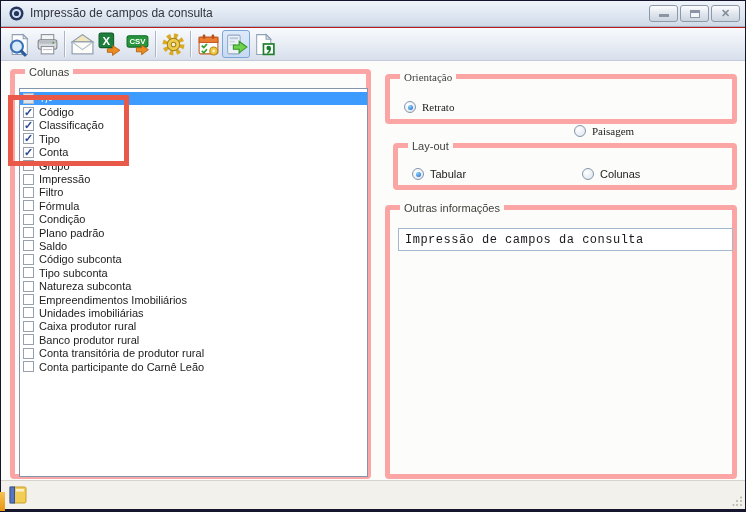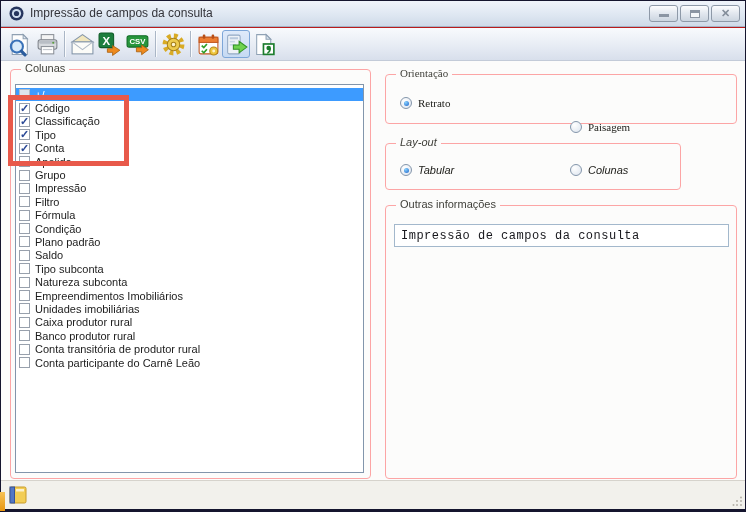--- a/index.html
+++ b/index.html
@@ -23,21 +23,21 @@
   
   .toolbar{position:absolute;left:0;top:27px;right:0;height:33px;
     background:linear-gradient(#f8fafd,#e7ecf4 55%,#d8dfec);border-bottom:1px solid #c3cbd8;
     display:flex;align-items:center;padding-left:4px;}
   .tbtn{width:28px;height:28px;border:1px solid transparent;border-radius:3px;
     display:flex;align-items:center;justify-content:center;background:transparent;padding:0;}
   .tbtn.active{background:linear-gradient(#dfeafa,#c6daf3);border-color:#7fa8d9;border:1px solid #7da6d8;}
   .tsep{width:1px;height:26px;background:#aab6c6;box-shadow:1px 0 0 rgba(255,255,255,.8);margin:0 3px;}
   
   .client{position:absolute;left:0;top:60px;right:0;bottom:29px;background:#fcfcfb;}
-  .group{position:absolute;border:1px solid #fca5a5;border-radius:4px;}
+  .group{position:absolute;border:5px solid #fca5a5;border-radius:4px;}
   .glabel{position:absolute;top:-8px;left:10px;background:#fcfcfb;padding:0 4px;
     font-size:11px;color:#3f3f39;}
   
   .listbox{position:absolute;left:4px;top:14px;width:349px;height:389px;background:#fff;
     border:1px solid #8295ab;overflow:hidden;padding-top:3px;}
   .row{display:flex;align-items:center;height:13.4px;font-size:11px;color:#1c1c1c;white-space:nowrap;}
   .row.sel{background:#3d9bff;color:#fff;}
   .cb{width:11px;height:11px;border:1px solid #98a0ac;background:#fff;margin:0 5px 0 3px;
     flex:none;position:relative;}
   .cb.checked::after{content:"\2713";position:absolute;left:0px;top:-2px;font-size:11px;
@@ -214,24 +214,20 @@
           <div class="row">
             <span class="cb checked"></span>
             <span class="lbl">Tipo</span>
           </div>
           <div class="row">
             <span class="cb checked"></span>
             <span class="lbl">Conta</span>
           </div>
           <div class="row">
             <span class="cb"></span>
-            <span class="lbl">Apelido</span>
-          </div>
-          <div class="row">
-            <span class="cb"></span>
             <span class="lbl">Grupo</span>
           </div>
           <div class="row">
             <span class="cb"></span>
             <span class="lbl">Impressão</span>
           </div>
           <div class="row">
             <span class="cb"></span>
             <span class="lbl">Filtro</span>
           </div>
@@ -243,20 +239,24 @@
             <span class="cb"></span>
             <span class="lbl">Condição</span>
           </div>
           <div class="row">
             <span class="cb"></span>
             <span class="lbl">Plano padrão</span>
           </div>
           <div class="row">
             <span class="cb"></span>
             <span class="lbl">Saldo</span>
+          </div>
+          <div class="row">
+            <span class="cb"></span>
+            <span class="lbl">Código subconta</span>
           </div>
           <div class="row">
             <span class="cb"></span>
             <span class="lbl">Tipo subconta</span>
           </div>
           <div class="row">
             <span class="cb"></span>
             <span class="lbl">Natureza subconta</span>
           </div>
           <div class="row">
@@ -291,21 +291,21 @@
       <label class="opt" style="left:14px;top:22px;">
         <span class="radio sel"></span>
         <span class="rlabel">Retrato</span>
       </label>
       <label class="opt" style="left:184px;top:22px;margin-top:24px;">
         <span class="radio"></span>
         <span class="rlabel">Paisagem</span>
       </label>
     </div>
 
-    <div class="group" style="left:384px;top:82px;width:296px;height:47px;font-style:italic;">
+    <div class="group" style="left:392px;top:82px;width:344px;height:47px;">
       <span class="glabel">Lay-out</span>
       <label class="opt" style="left:14px;top:20px;text-align:right;">
         <span class="radio sel"></span>
         <span class="rlabel">Tabular</span>
       </label>
       <label class="opt" style="left:184px;top:20px;">
         <span class="radio"></span>
         <span class="rlabel">Colunas</span>
       </label>
     </div>

